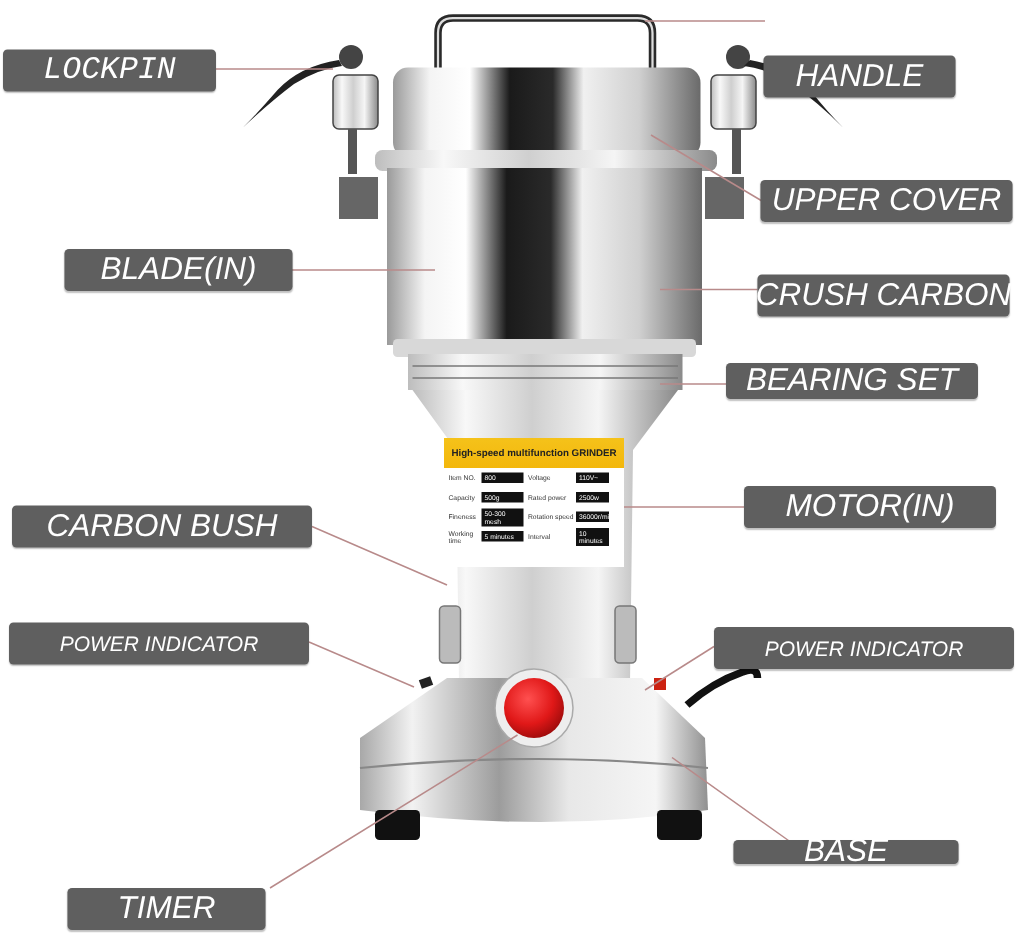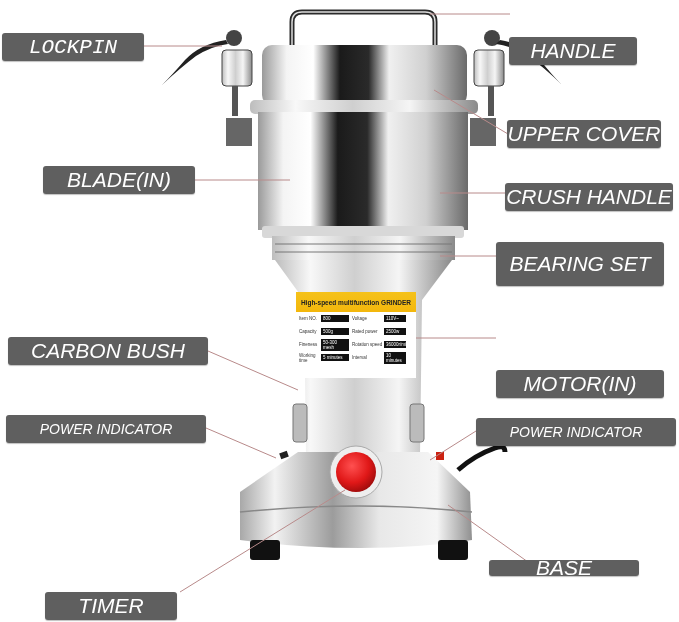--- a/index.html
+++ b/index.html
@@ -142,22 +142,22 @@
   <div class="row">
     <span class="k">Working time</span>
     <span class="v">5 minutes</span>
     <span class="k2">Interval</span>
     <span class="v2">10 minutes</span>
   </div>
 </div>
 
 <div class="lbl big" style="left:509px;top:1px;width:128px;height:28px;margin-top:36px;">HANDLE</div>
 <div class="lbl big" style="left:2px;top:33px;width:142px;height:28px;font-family:Liberation Mono, monospace;">LOCKPIN</div>
-<div class="lbl big" style="left:507px;top:120px;width:154px;height:28px;">UPPER COVER</div>
+<div class="lbl big" style="left:507px;top:120px;width:168px;height:28px;">UPPER COVER</div>
 <div class="lbl big" style="left:43px;top:166px;width:152px;height:28px;">BLADE(IN)</div>
-<div class="lbl big" style="left:505px;top:183px;width:168px;height:28px;">CRUSH HANDLE</div>
-<div class="lbl big" style="left:496px;top:242px;width:168px;height:44px;">BEARING SET</div>
-<div class="lbl big" style="left:496px;top:324px;width:168px;height:28px;margin-top:46px;">MOTOR(IN)</div>
+<div class="lbl big" style="left:505px;top:183px;width:168px;height:28px;">CRUSH CARBON</div>
+<div class="lbl big" style="left:484px;top:242px;width:168px;height:24px;">BEARING SET</div>
+<div class="lbl big" style="left:496px;top:324px;width:168px;height:28px;">MOTOR(IN)</div>
 <div class="lbl big" style="left:8px;top:337px;width:200px;height:28px;">CARBON BUSH</div>
 <div class="lbl med" style="left:6px;top:415px;width:200px;height:28px;">POWER INDICATOR</div>
 <div class="lbl med" style="left:476px;top:418px;width:200px;height:28px;">POWER INDICATOR</div>
 <div class="lbl big" style="left:489px;top:560px;width:150px;height:16px;">BASE</div>
 <div class="lbl big" style="left:45px;top:592px;width:132px;height:28px;">TIMER</div>
 
 </body></html>

